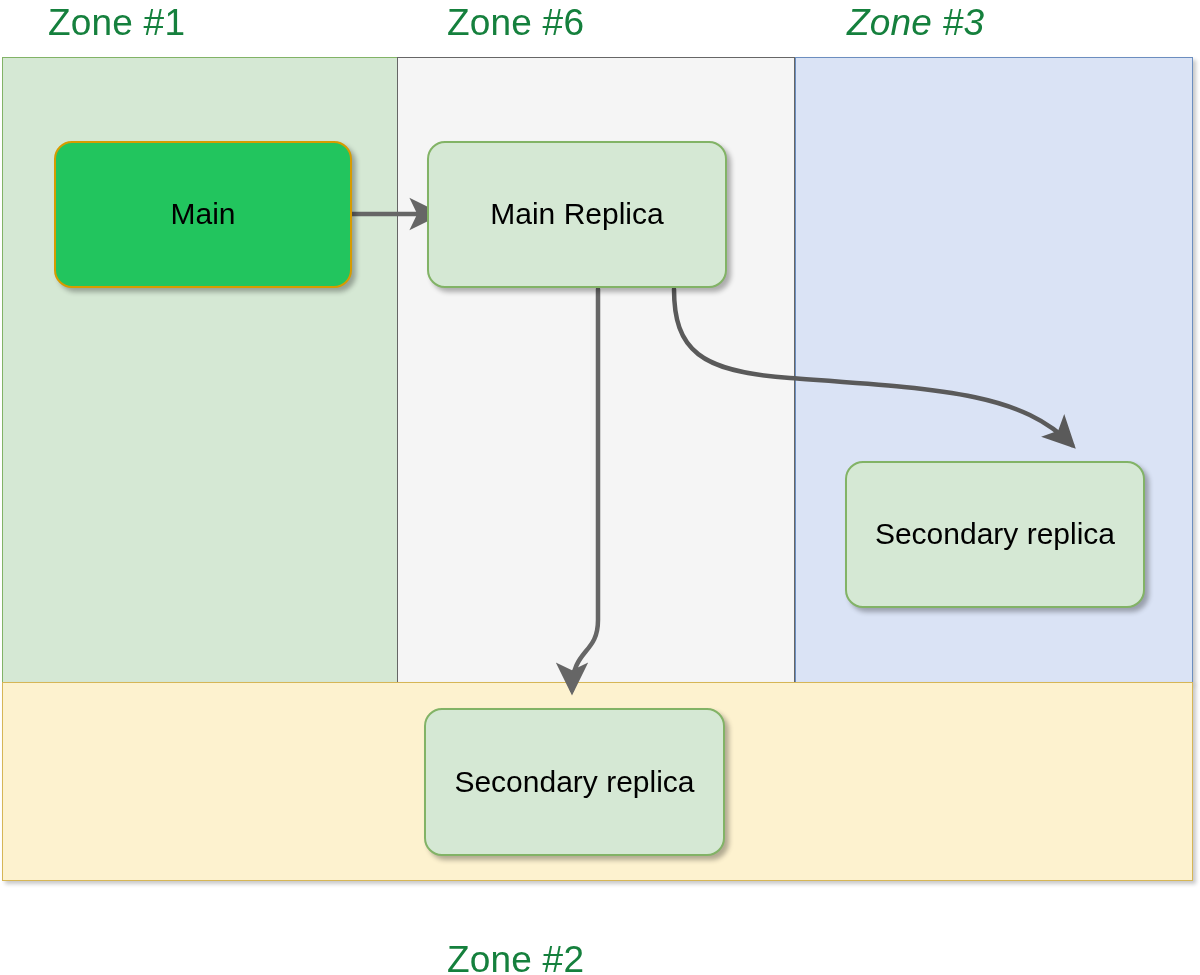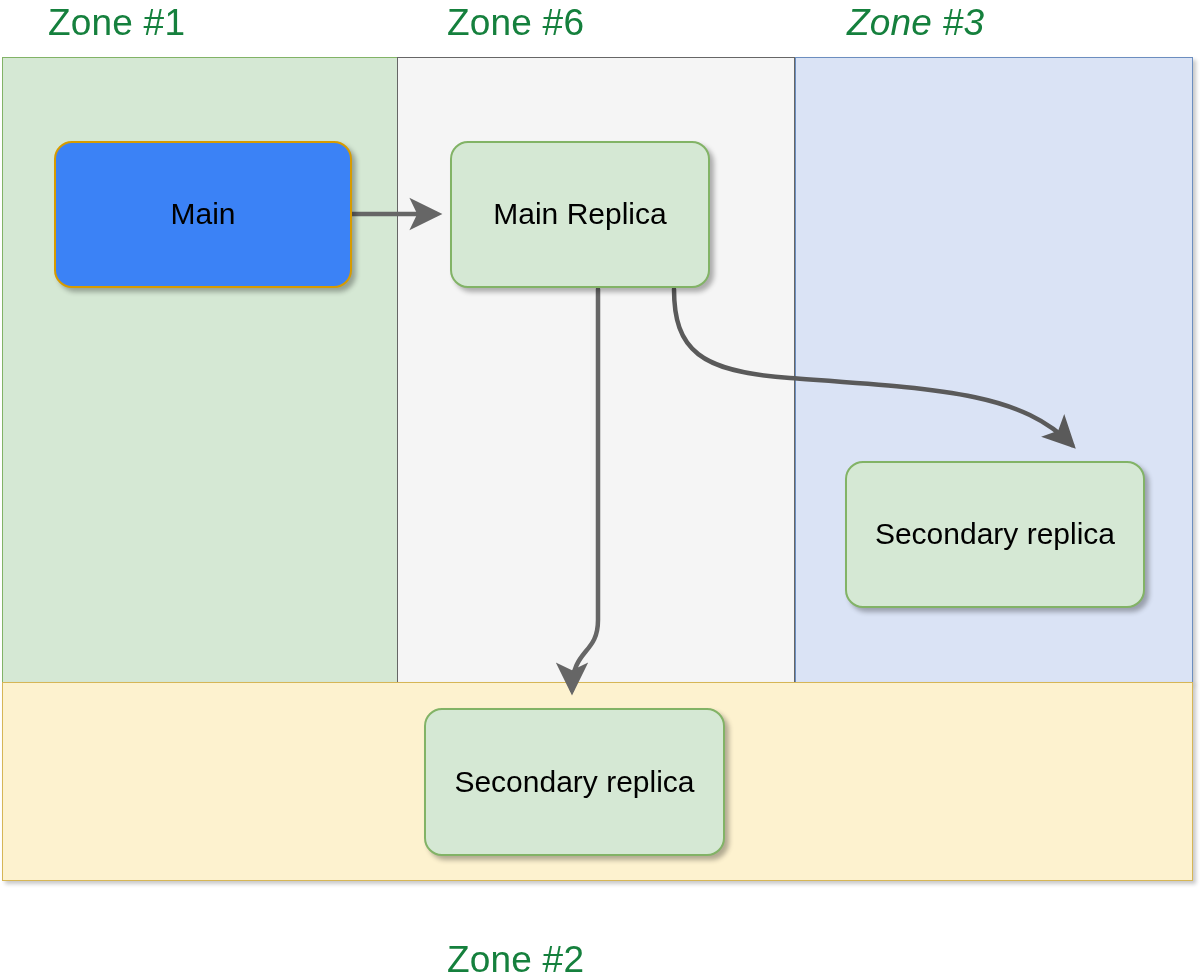--- a/index.html
+++ b/index.html
@@ -76,26 +76,26 @@
     color: #000000;
     line-height: 1.28;
     box-shadow: 4px 4px 5px rgba(0,0,0,0.30);
     padding: 4px 10px;
   }
   .node-green {
     background: #d5e8d4;
     border: 2px solid #82b366;
   }
   .node-orange {
-    background: #3b82f6;
+    background: #22c55e;
     border: 2px solid #d79b00;
   }
 
   .node-main          { left: 54px;  top: 141px; width: 298px; height: 147px; }
-  .node-main-replica  { left: 450px; top: 141px; width: 260px; height: 147px; }
+  .node-main-replica  { left: 427px; top: 141px; width: 300px; height: 147px; }
   .node-sec-zone3     { left: 845px; top: 461px; width: 300px; height: 147px; }
   .node-sec-zone4     { left: 424px; top: 708px; width: 301px; height: 148px; }
 
   .node-label { pointer-events: none; }
 
   
   #edges {
     position: absolute;
     left: 0; top: 0;
     width: 1200px; height: 975px;

